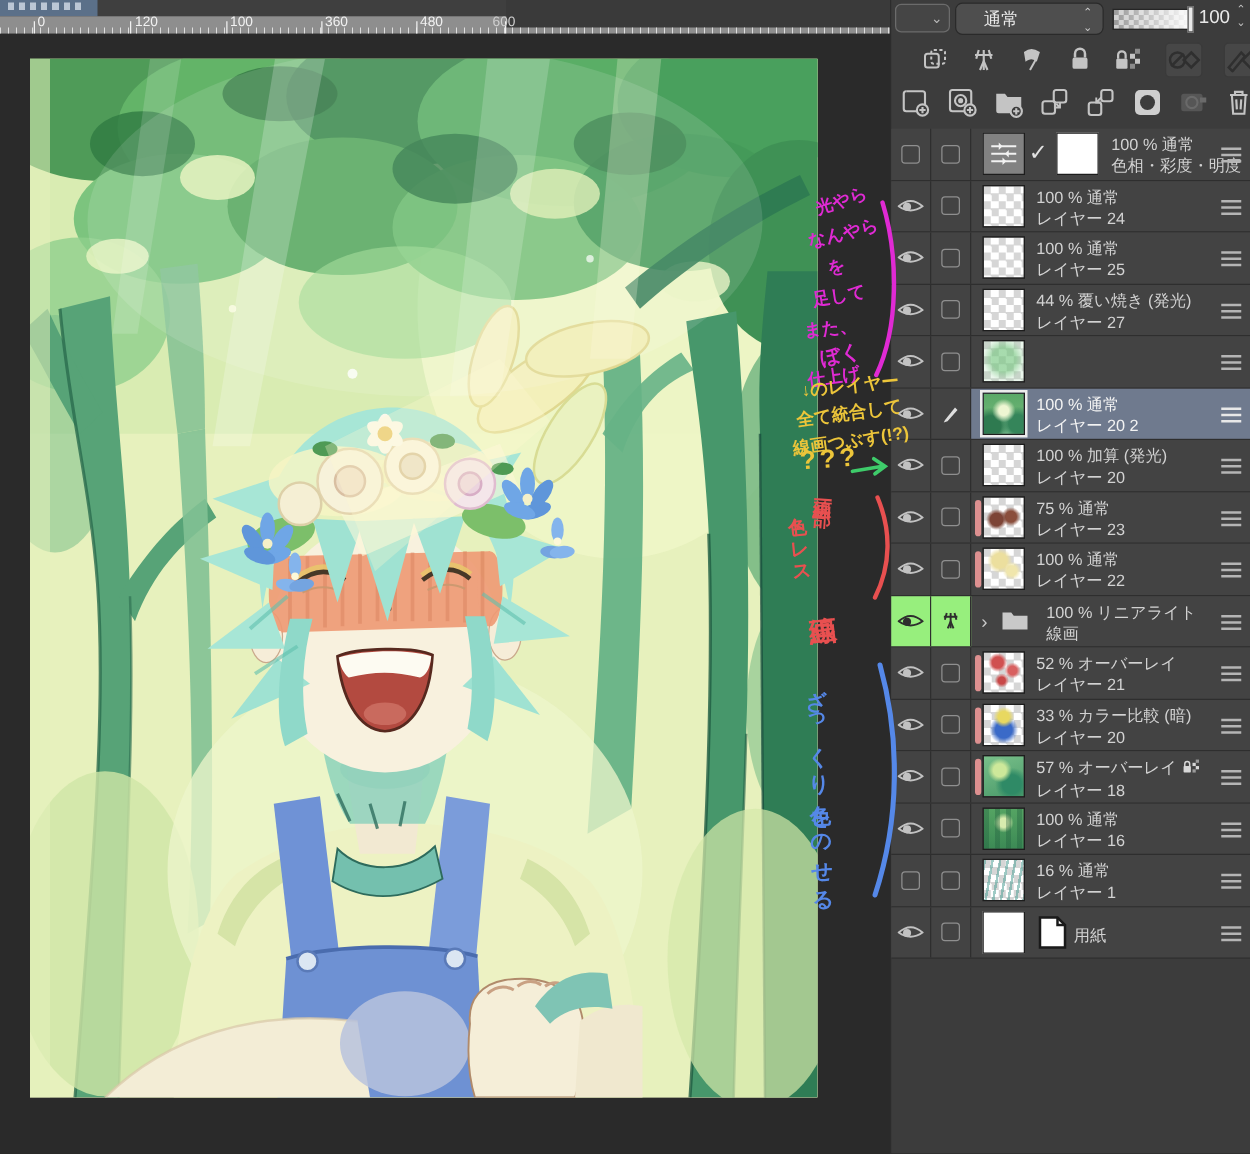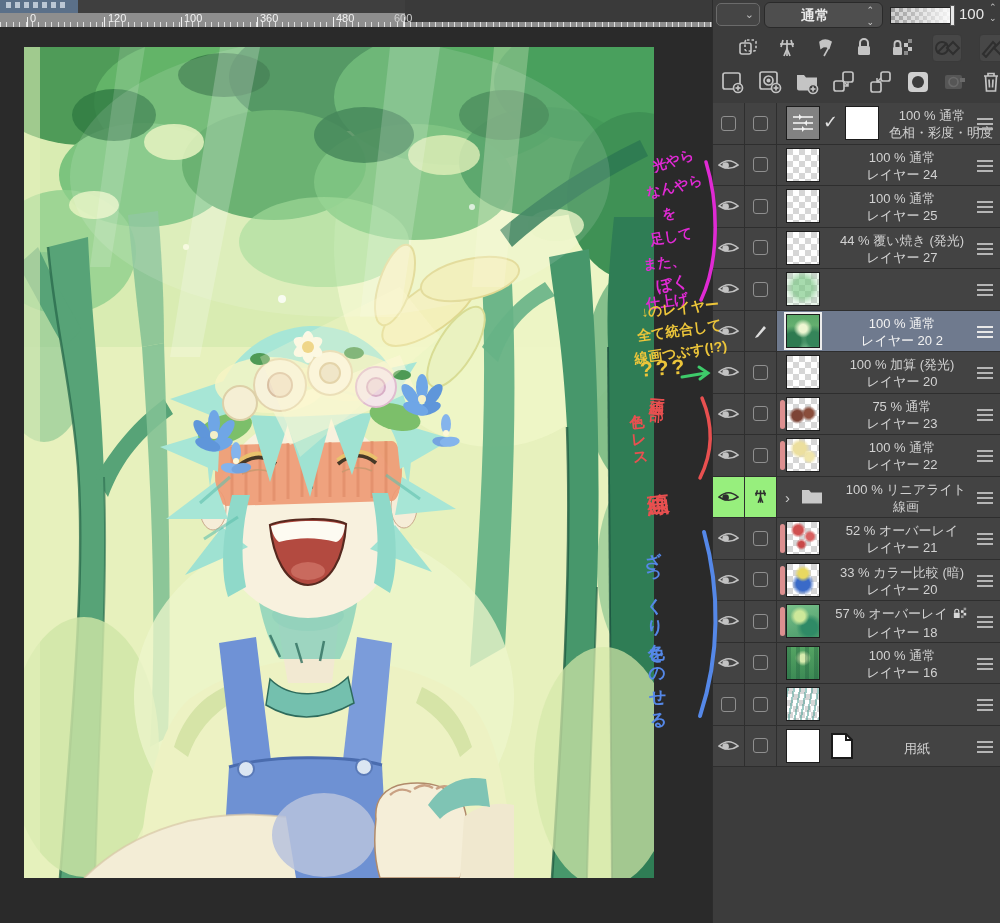--- a/index.html
+++ b/index.html
@@ -26,21 +26,21 @@
   #pasteboard{position:absolute;left:0;top:27px;width:712px;height:896px;background:#2a2a2a;}
   #artwork{position:absolute;left:24px;top:20px;width:630px;height:831px;background:#e7f1bd;}
 
   
   #panel{position:absolute;left:712px;top:0;width:288px;height:923px;background:#3c3c3c;border-left:1px solid #2c2c2c;}
   #blendbar{position:absolute;left:0;top:0;width:288px;height:31px;}
   #mini-combo{position:absolute;left:3px;top:3px;width:44px;height:23px;background:#454545;
     border:1px solid #6b6b6b;border-radius:5px;color:#bdbdbd;font-size:11px;text-align:right;padding:4px 5px 0 0;}
   #blend-combo{position:absolute;left:51px;top:2px;width:119px;height:26px;background:#4e4e4e;
     border:1px solid #2a2a2a;border-radius:6px;color:#e8e8e8;font-size:14px;}
-  #blend-combo .val{position:absolute;left:36px;top:4px;font-weight:bold;}
+  #blend-combo .val{position:absolute;left:22px;top:4px;}
   #blend-combo .chev{position:absolute;right:8px;top:1px;font-size:9px;color:#cfcfcf;line-height:12px;text-align:center;}
   #opacity-slider{position:absolute;left:177px;top:7px;width:64px;height:17px;border:1px solid #252525;
     background:
       linear-gradient(90deg,rgba(255,255,255,0) 0,rgba(255,255,255,.95) 100%),
       repeating-conic-gradient(#cfcfcf 0 25%,#9a9a9a 0 50%) 0 0/8px 8px;}
   #opacity-slider .handle{position:absolute;right:-2px;top:-3px;width:5px;height:21px;background:#e8e8e8;border:1px solid #555;}
   #opacity-value{position:absolute;left:246px;top:5px;color:#e8e8e8;font-size:15px;}
   #opacity-spin{position:absolute;left:276px;top:2px;color:#c5c5c5;font-size:9px;line-height:11px;text-align:center;}
 
   .iconrow{position:absolute;left:0;width:288px;display:flex;align-items:center;}
@@ -56,21 +56,21 @@
   .cell{position:absolute;top:0;height:100%;display:flex;align-items:center;justify-content:center;}
   .cell.eye{left:0;width:32px;border-right:1px solid #2e2e2e;color:#c2c2c2;}
   .cell.c2{left:32px;width:32px;border-right:1px solid #2e2e2e;color:#c8c8c8;}
   .cell.hl{background:#97ef7d;color:#2e2e2e;}
   .cbox{width:15px;height:15px;border:1.5px solid #8f8f8f;border-radius:3px;}
   .content{position:absolute;left:64px;top:0;right:0;height:100%;overflow:hidden;}
   .lrow.selected .content{background:#6f7a8e;}
   .clipbar{position:absolute;left:3px;top:6px;width:5px;height:29px;border-radius:3px;background:#dd9090;}
   .thumb{position:absolute;left:9px;top:3px;width:34px;height:34px;border:1px solid #1d1d1d;}
   .lrow.selected .thumb{outline:2px solid #ececec;}
-  .lines{position:absolute;left:52px;top:4px;right:26px;color:#d2d2d2;font-size:13px;line-height:17px;white-space:nowrap;text-align:center;}
+  .lines{position:absolute;left:52px;top:4px;right:26px;color:#d2d2d2;font-size:13px;line-height:17px;white-space:nowrap;}
   .lrow.selected .lines{color:#f3f3f3;}
   .menu{position:absolute;right:8px;top:15px;width:16px;}
   .menu i{display:block;height:2px;background:#b5b5b5;margin-bottom:3px;}
   .lrow.selected .menu i{background:#e8e8e8;}
   .badge{display:inline-block;vertical-align:-2px;margin-left:5px;}
 
   
   .t-checker{background:repeating-conic-gradient(#ffffff 0 25%,#d6d6d6 0 50%) 0 0/12px 12px;}
   .t-checker-green{background:radial-gradient(circle at 50% 45%,rgba(120,200,130,.65) 0 40%,rgba(120,200,130,.15) 70%),
       repeating-conic-gradient(#fff 0 25%,#d6d6d6 0 50%) 0 0/12px 12px;}
@@ -824,20 +824,21 @@
         </div>
         <div class="lrow">
           <div class="cell eye">
             <span class="cbox"></span>
           </div>
           <div class="cell c2">
             <span class="cbox"></span>
           </div>
           <div class="content">
             <div class="thumb t-checker-sketch"></div>
+            <div class="lines" style="left: 52px;"><span>16 % 通常</span><br><span>レイヤー 1</span></div>
             <div class="menu">
               <i></i>
               <i></i>
               <i></i>
             </div>
           </div>
         </div>
         <div class="lrow">
           <div class="cell eye">
             <svg width="21" height="14" viewBox="0 0 22 14">

